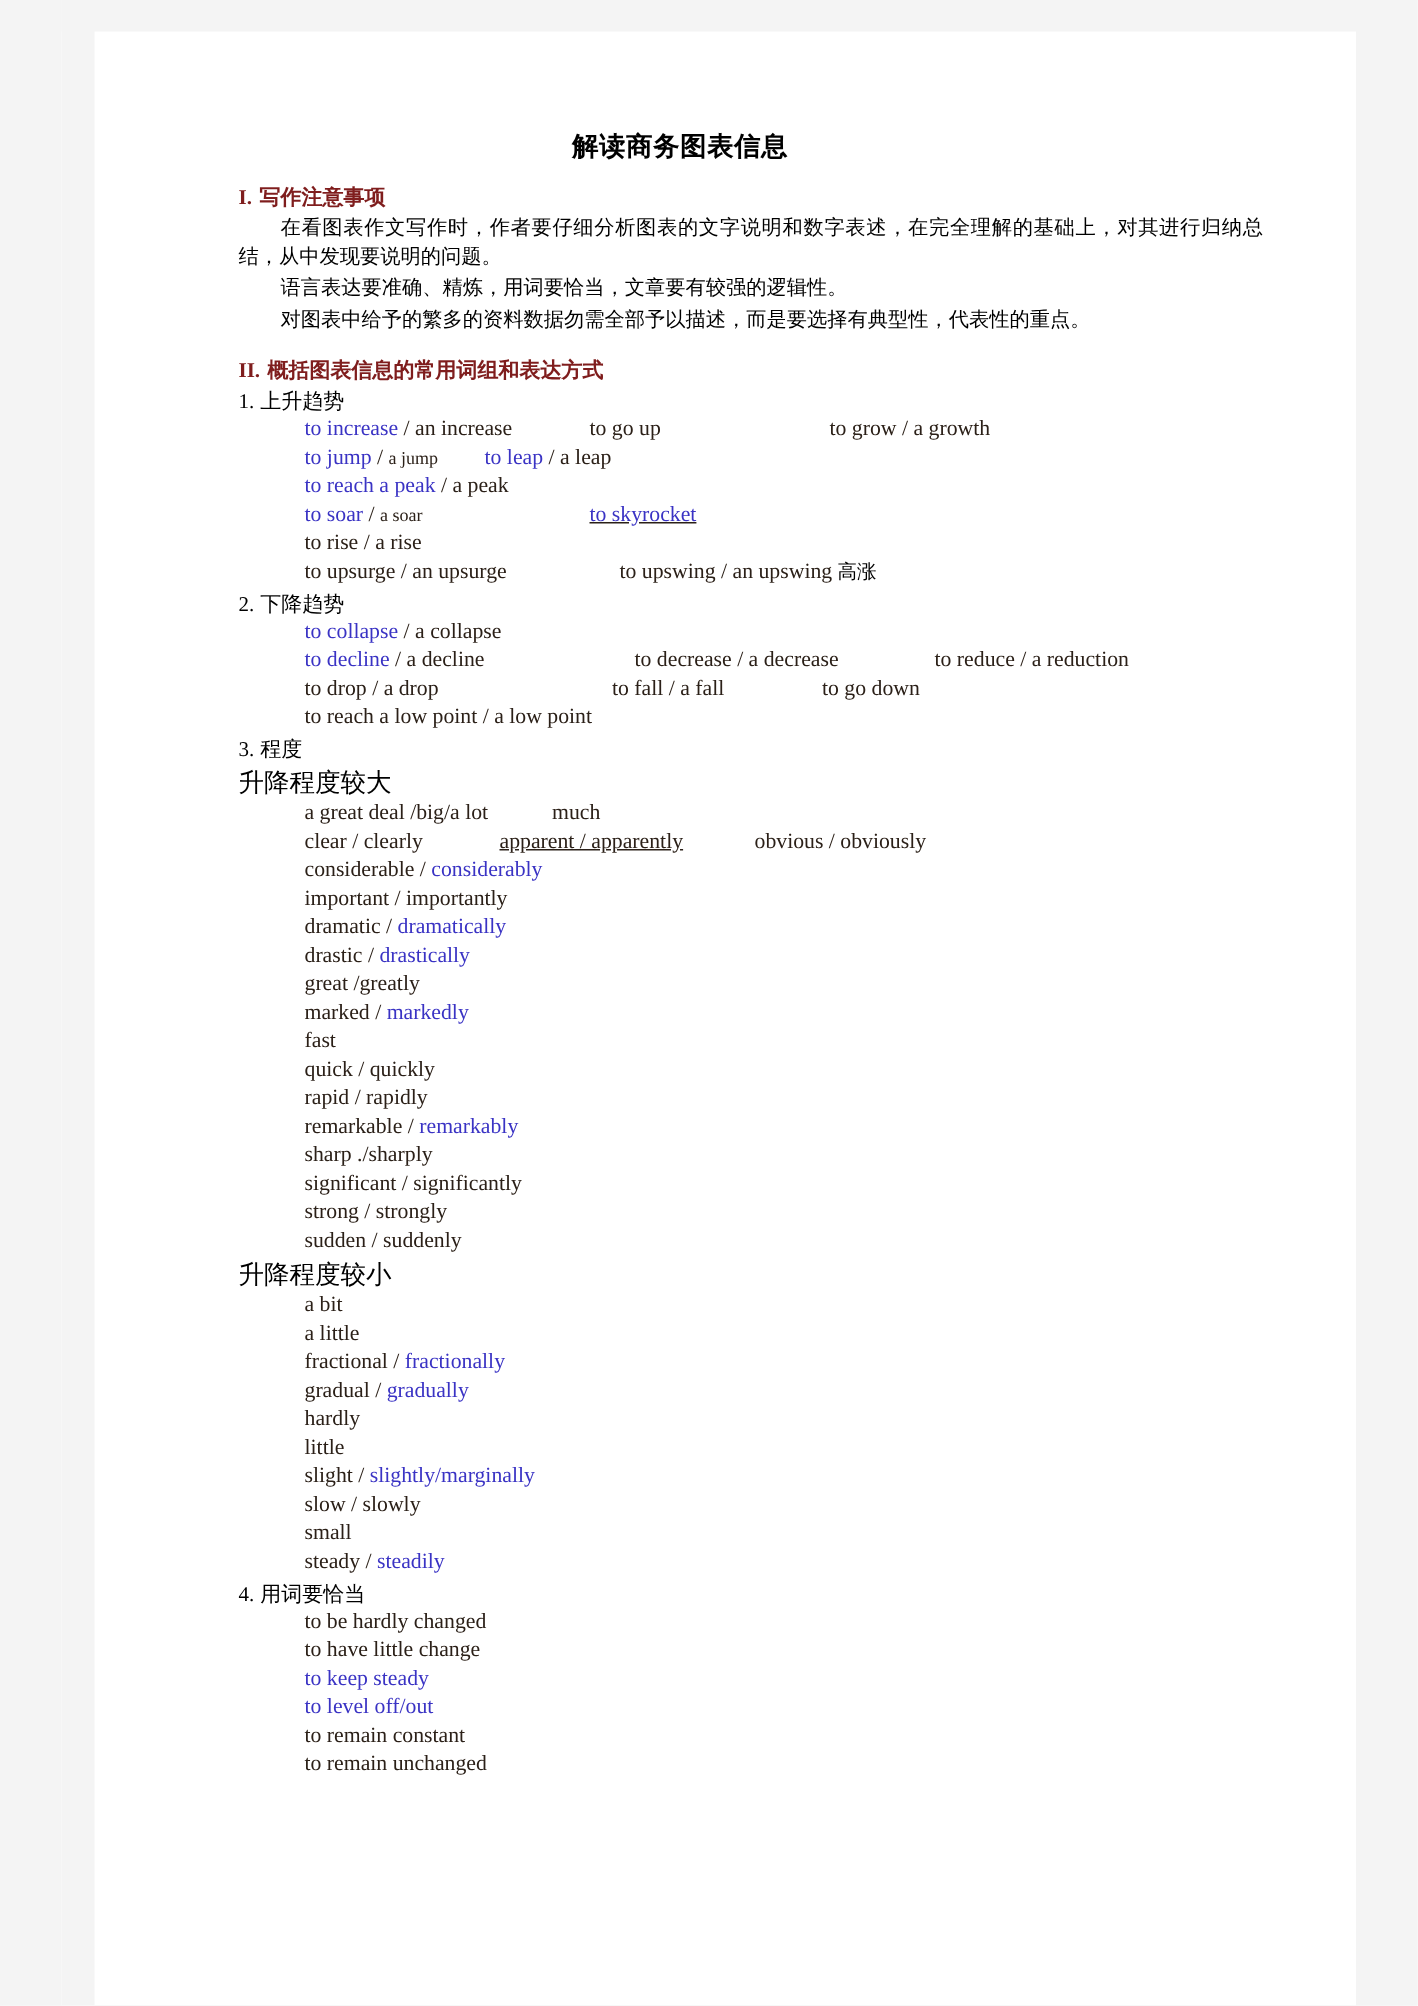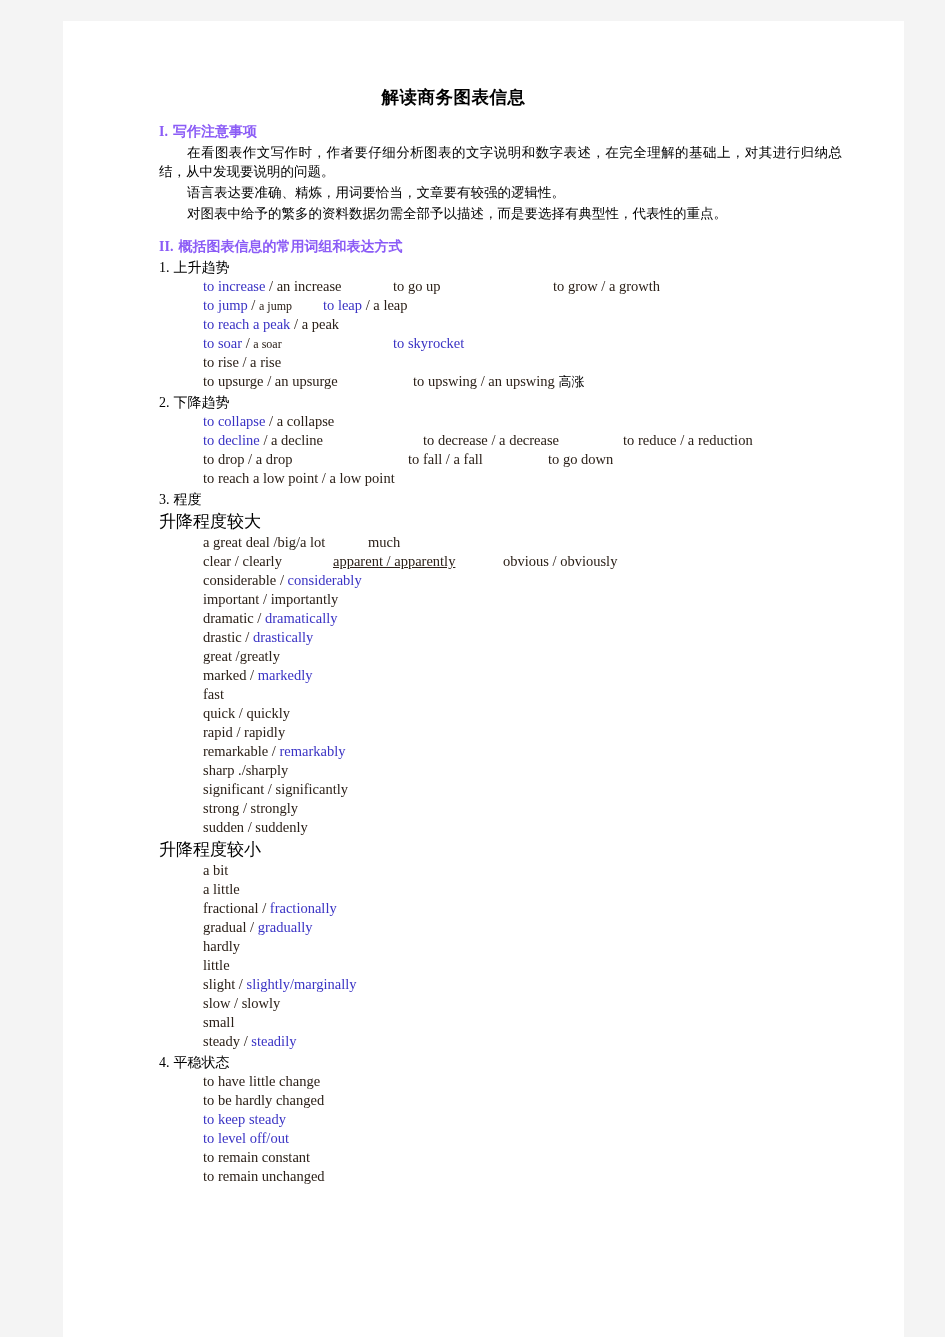--- a/index.html
+++ b/index.html
@@ -42,21 +42,21 @@
     margin: 64px 0 0 0;
     padding-right: 60px;
     letter-spacing: 0.5px;
   }
 
   
   .roman-heading {
     font-family: "DejaVu Sans", "Liberation Sans", sans-serif;
     font-weight: bold;
     font-size: 14px;
-    color: #8b5cf6;
+    color: #7f1d1d;
     margin: 14px 0 0 0;
     padding-left: 96px;
     white-space: nowrap;
   }
   .roman-heading .numeral {
     font-family: "Liberation Serif", "DejaVu Serif", serif;
     font-weight: bold;
     margin-right: 5px;
   }
 
@@ -156,21 +156,21 @@
     <div class="roman-heading">
       <span class="numeral">II.</span><span>概括图表信息的常用词组和表达方式</span>
     </div>
 
     <div id="groups-host">
         <div class="num-heading"><span class="idx">1.</span><span>上升趋势</span></div>
         <ul class="vocab-list">
           <li class="vocab-row"><span class="seg flow"><span class="tok blue">to increase</span><span class="tok"> / </span><span class="tok">an increase</span></span><span class="seg" style="left: 190px;"><span class="tok">to go up</span></span><span class="seg" style="left: 350px;"><span class="tok">to grow / a growth</span></span></li>
           <li class="vocab-row"><span class="seg flow"><span class="tok blue">to jump</span><span class="tok"> / </span><span class="tok small">a jump</span></span><span class="seg" style="left: 120px;"><span class="tok blue">to leap</span><span class="tok"> / </span><span class="tok">a leap</span></span></li>
           <li class="vocab-row"><span class="seg flow"><span class="tok blue">to reach a peak</span><span class="tok"> / </span><span class="tok">a peak</span></span></li>
-          <li class="vocab-row"><span class="seg flow"><span class="tok blue">to soar</span><span class="tok"> / </span><span class="tok small">a soar</span></span><span class="seg" style="left: 190px;"><span class="tok blue">to skyrocket</span></span></li>
+          <li class="vocab-row"><span class="seg flow"><span class="tok blue">to soar</span><span class="tok"> / </span><span class="tok small">a soar</span></span><span class="seg" style="left: 190px; text-decoration: underline;"><span class="tok blue">to skyrocket</span></span></li>
           <li class="vocab-row"><span class="seg flow"><span class="tok">to rise / a rise</span></span></li>
           <li class="vocab-row"><span class="seg flow"><span class="tok">to upsurge / an upsurge</span></span><span class="seg" style="left: 210px;"><span class="tok">to upswing / an upswing </span><span class="tok cn">高涨</span></span></li>
         </ul>
         <div class="num-heading"><span class="idx">2.</span><span>下降趋势</span></div>
         <ul class="vocab-list">
           <li class="vocab-row"><span class="seg flow"><span class="tok blue">to collapse</span><span class="tok"> / </span><span class="tok">a collapse</span></span></li>
           <li class="vocab-row"><span class="seg flow"><span class="tok blue">to decline</span><span class="tok"> / </span><span class="tok">a decline</span></span><span class="seg" style="left: 220px; text-align: right;"><span class="tok">to decrease / a decrease</span></span><span class="seg" style="left: 420px;"><span class="tok">to reduce / a reduction</span></span></li>
           <li class="vocab-row"><span class="seg flow"><span class="tok">to drop / a drop</span></span><span class="seg" style="left: 205px;"><span class="tok">to fall / a fall</span></span><span class="seg" style="left: 345px; text-align: right;"><span class="tok">to go down</span></span></li>
           <li class="vocab-row"><span class="seg flow"><span class="tok">to reach a low point / a low point</span></span></li>
         </ul>
@@ -200,24 +200,24 @@
           <li class="vocab-row"><span class="seg flow"><span class="tok">a little</span></span></li>
           <li class="vocab-row"><span class="seg flow"><span class="tok">fractional / </span><span class="tok blue">fractionally</span></span></li>
           <li class="vocab-row"><span class="seg flow"><span class="tok">gradual / </span><span class="tok blue">gradually</span></span></li>
           <li class="vocab-row"><span class="seg flow"><span class="tok">hardly</span></span></li>
           <li class="vocab-row"><span class="seg flow"><span class="tok">little</span></span></li>
           <li class="vocab-row"><span class="seg flow"><span class="tok">slight / </span><span class="tok blue">slightly/marginally</span></span></li>
           <li class="vocab-row"><span class="seg flow"><span class="tok">slow / slowly</span></span></li>
           <li class="vocab-row"><span class="seg flow"><span class="tok">small</span></span></li>
           <li class="vocab-row"><span class="seg flow"><span class="tok">steady / </span><span class="tok blue">steadily</span></span></li>
         </ul>
-        <div class="num-heading"><span class="idx">4.</span><span>平稳状态</span></div>
-        <ul class="vocab-list">
+        <div class="num-heading"><span class="idx">4.</span><span>用词要恰当</span></div>
+        <ul class="vocab-list">
+          <li class="vocab-row"><span class="seg flow"><span class="tok">to be hardly changed</span></span></li>
           <li class="vocab-row"><span class="seg flow"><span class="tok">to have little change</span></span></li>
-          <li class="vocab-row"><span class="seg flow"><span class="tok">to be hardly changed</span></span></li>
           <li class="vocab-row"><span class="seg flow"><span class="tok blue">to keep steady</span></span></li>
           <li class="vocab-row"><span class="seg flow"><span class="tok blue">to level off/out</span></span></li>
           <li class="vocab-row"><span class="seg flow"><span class="tok">to remain constant</span></span></li>
           <li class="vocab-row"><span class="seg flow"><span class="tok">to remain unchanged</span></span></li>
         </ul>
       </div>
 
   </div>
 </div>
 

